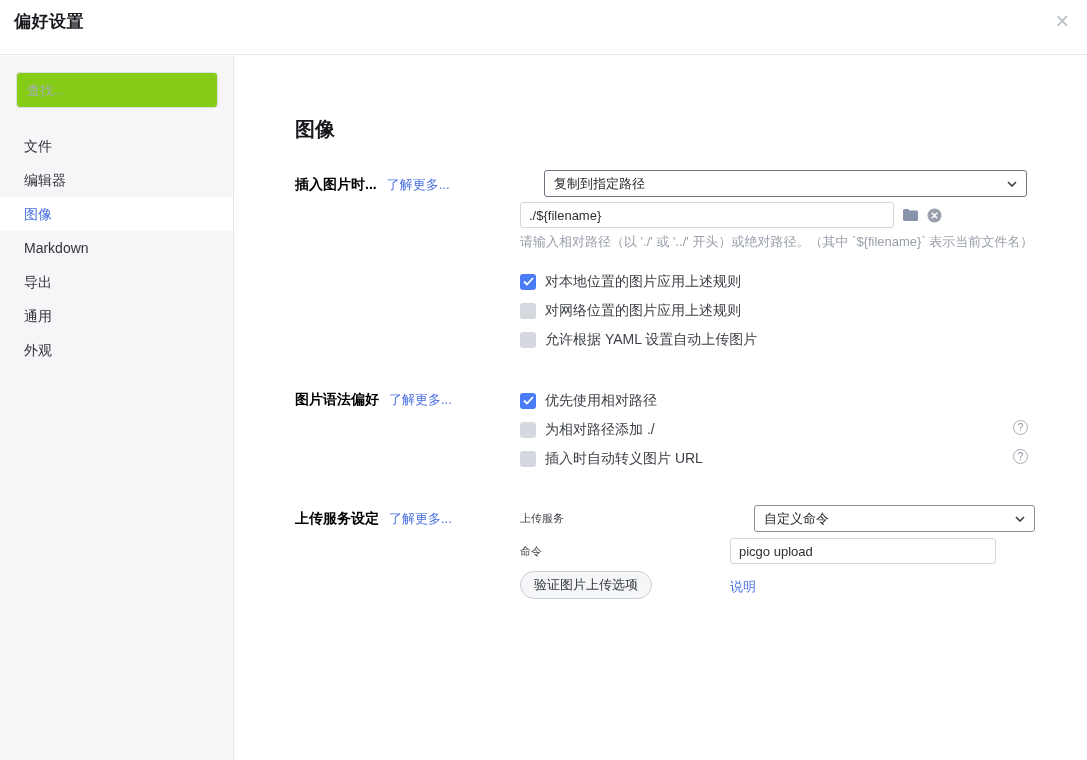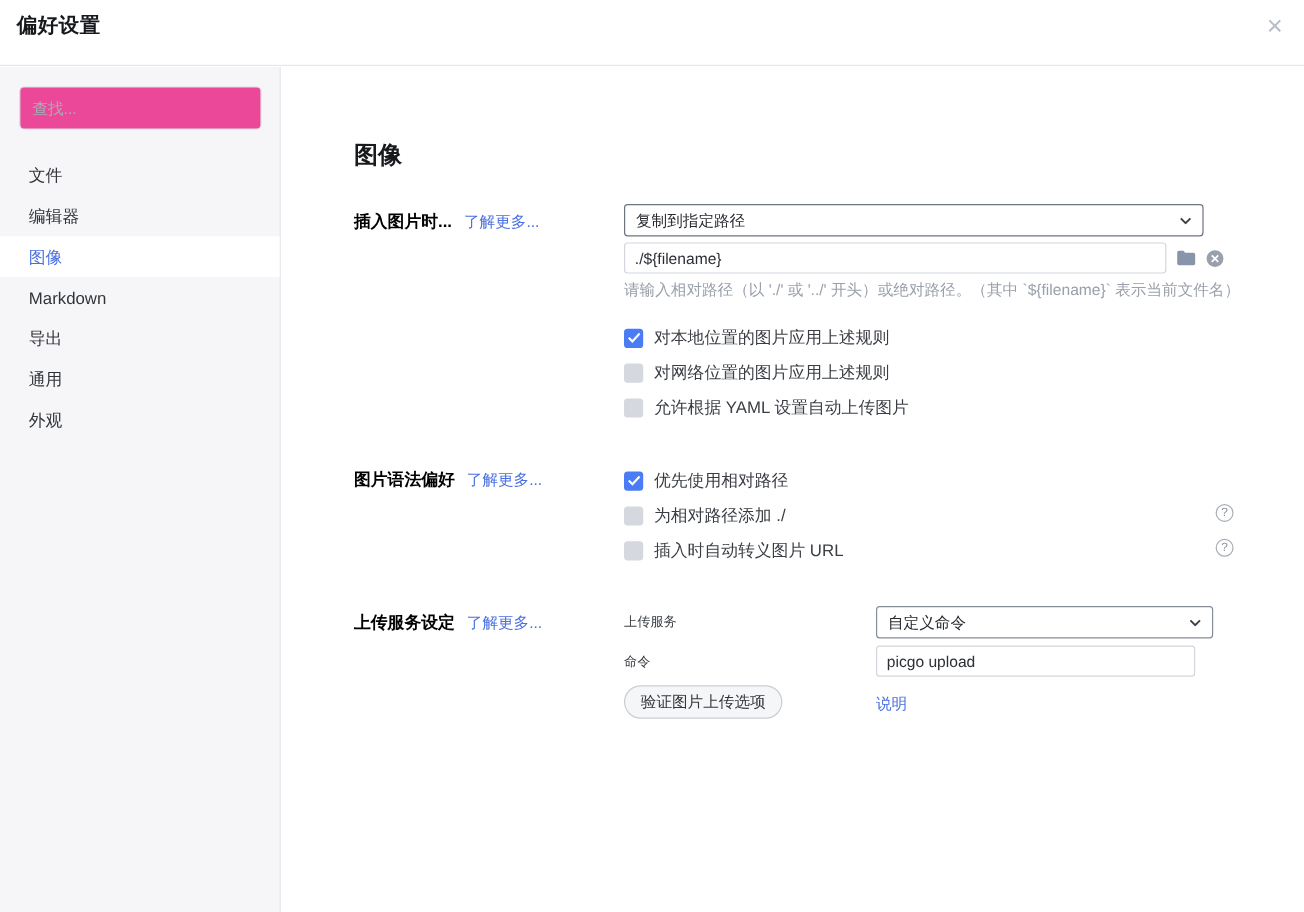--- a/index.html
+++ b/index.html
@@ -20,21 +20,21 @@
   }
   .header h1{font-size:17px;font-weight:700;color:#17191d;letter-spacing:.5px;}
   .close{font-size:23px;color:#b7bdc7;cursor:pointer;line-height:1;font-weight:400;}
   
   .sidebar{
     position:absolute;top:56px;left:0;bottom:0;width:234px;
     background:#f6f6f8;border-right:1px solid #e8e8ea;
   }
   .search{
     display:block;margin:16px;width:202px;height:36px;
-    border:1px solid #dcdfe4;border-radius:4px;background:#ec4899;
+    border:1px solid #dcdfe4;border-radius:4px;background:#84cc16;
     padding:0 10px;font-size:13px;color:#333;outline:none;
     font-family:inherit;
   }
   .search::placeholder{color:#a8aeb8;}
   .nav{margin-top:21px;}
   .nav-item{
     height:34px;line-height:34px;padding-left:24px;font-size:14px;
     color:#303439;cursor:pointer;
   }
   .nav-item.active{background:#fff;color:var(--link);}
@@ -42,21 +42,21 @@
   .main{position:absolute;top:56px;left:235px;right:0;bottom:0;background:#fff;}
   .abs{position:absolute;}
   .panel-title{font-size:20px;font-weight:700;color:#17191c;}
   .sec-head{display:flex;align-items:baseline;gap:10px;}
   .sec-title{font-size:14px;font-weight:700;color:#000000;white-space:nowrap;}
   .link{font-size:13px;color:var(--link);text-decoration:none;cursor:pointer;white-space:nowrap;}
   
   .select{
     height:27px;background:#fff;border:1px solid #6d7480;border-radius:3px;
     display:flex;align-items:center;justify-content:space-between;
-    padding:0 9px;font-size:13px;color:#26292e;cursor:pointer;
+    padding:0 9px;font-size:13px;color:#26292e;cursor:pointer;margin-left:24px;
   }
   .select.soft{border-color:#878d97;}
   .chev{flex:none;}
   
   .text-input{
     height:26px;border:1px solid #d3d6dc;border-radius:3px;background:#fff;
     padding:0 8px;font-size:13px;color:#2c2f34;outline:none;font-family:inherit;
   }
   .path-row{display:flex;align-items:center;gap:8px;}
   .icon-btn{display:inline-flex;align-items:center;cursor:pointer;flex:none;}
@@ -115,21 +115,21 @@
   </div>
 
   <div class="select abs" style="top:114px;left:285px;width:483px">
     <span>复制到指定路径</span>
     <svg class="chev" width="10" height="6" viewBox="0 0 10 6">
       <polyline points="1,1 5,5 9,1" fill="none" stroke="#3c4046" stroke-width="1.6"></polyline>
     </svg>
   </div>
 
   <div class="path-row abs" style="top:146px;left:285px">
-    <input class="text-input" style="width: 452px;" value="./${filename}">
+    <input class="text-input" style="width: 374px;" value="./${filename}">
     <span class="icon-btn">
       <svg width="17" height="14" viewBox="0 0 17 14">
         <path d="M1 2.5 Q1 1 2.5 1 L6.2 1 L7.6 2.6 L14.5 2.6 Q16 2.6 16 4 L16 11.5 Q16 13 14.5 13 L2.5 13 Q1 13 1 11.5 Z" fill="#8794a9"></path>
       </svg>
     </span>
     <span class="icon-btn">
       <svg width="15" height="15" viewBox="0 0 15 15">
         <circle cx="7.5" cy="7.5" r="7" fill="#99a0ab"></circle>
         <path d="M4.8 4.8 L10.2 10.2 M10.2 4.8 L4.8 10.2" stroke="#fff" stroke-width="1.5"></path>
       </svg>

